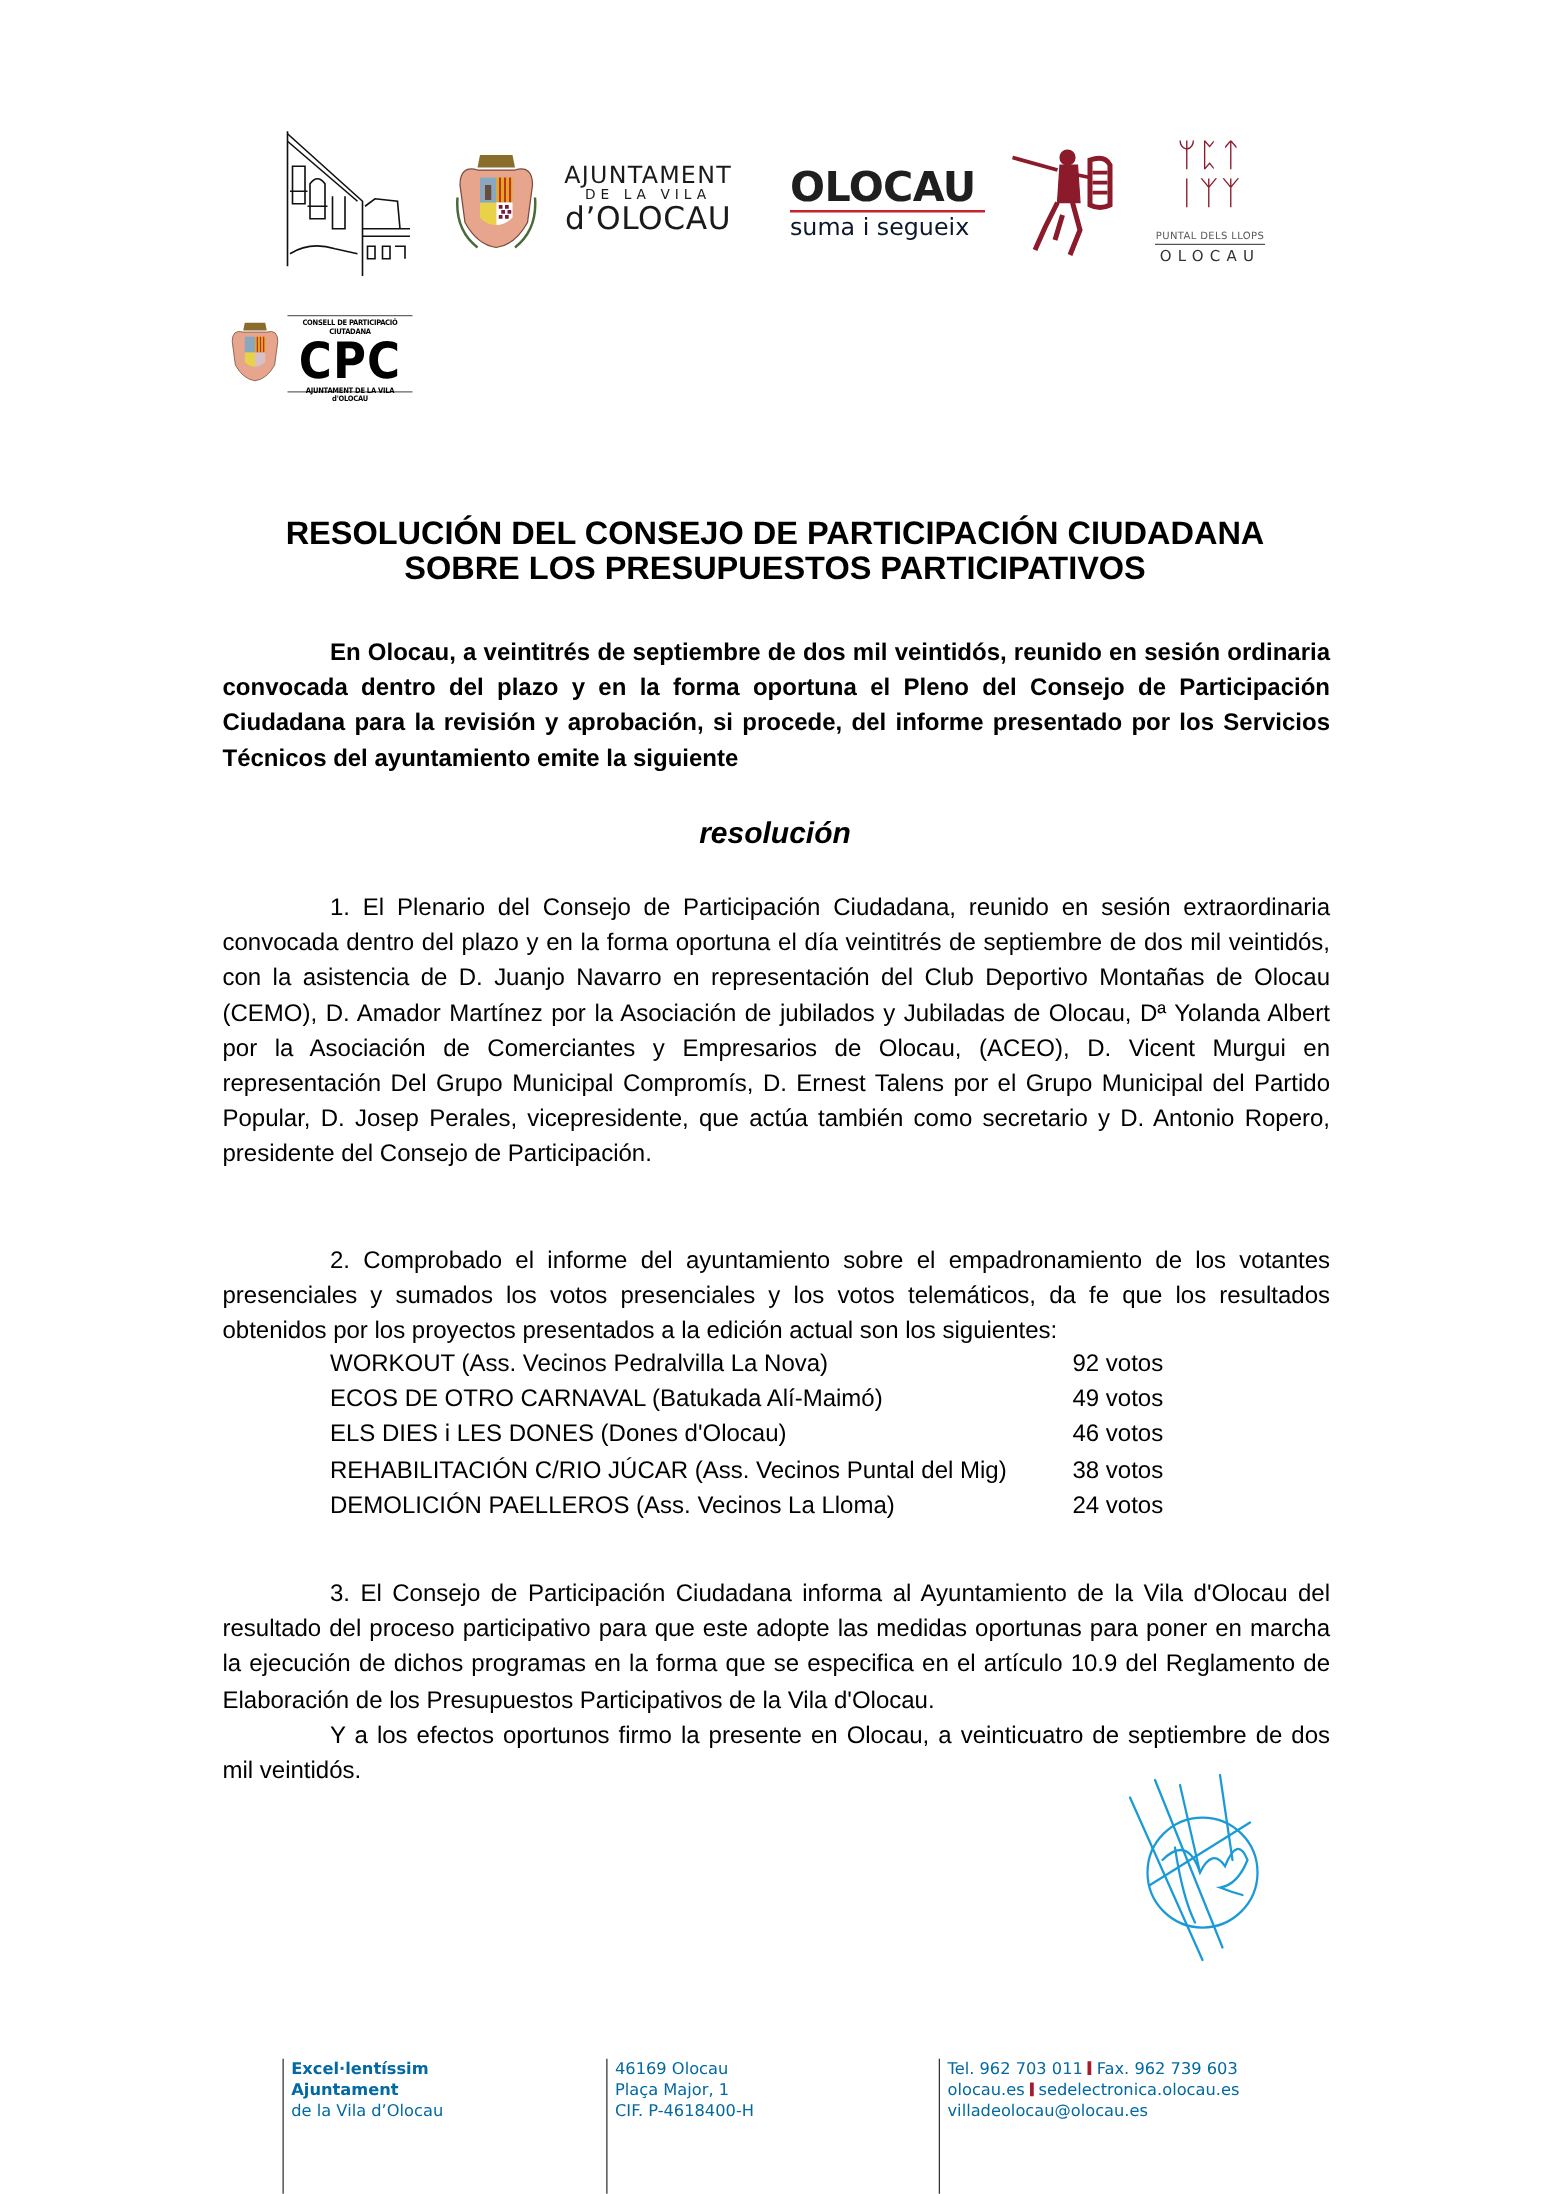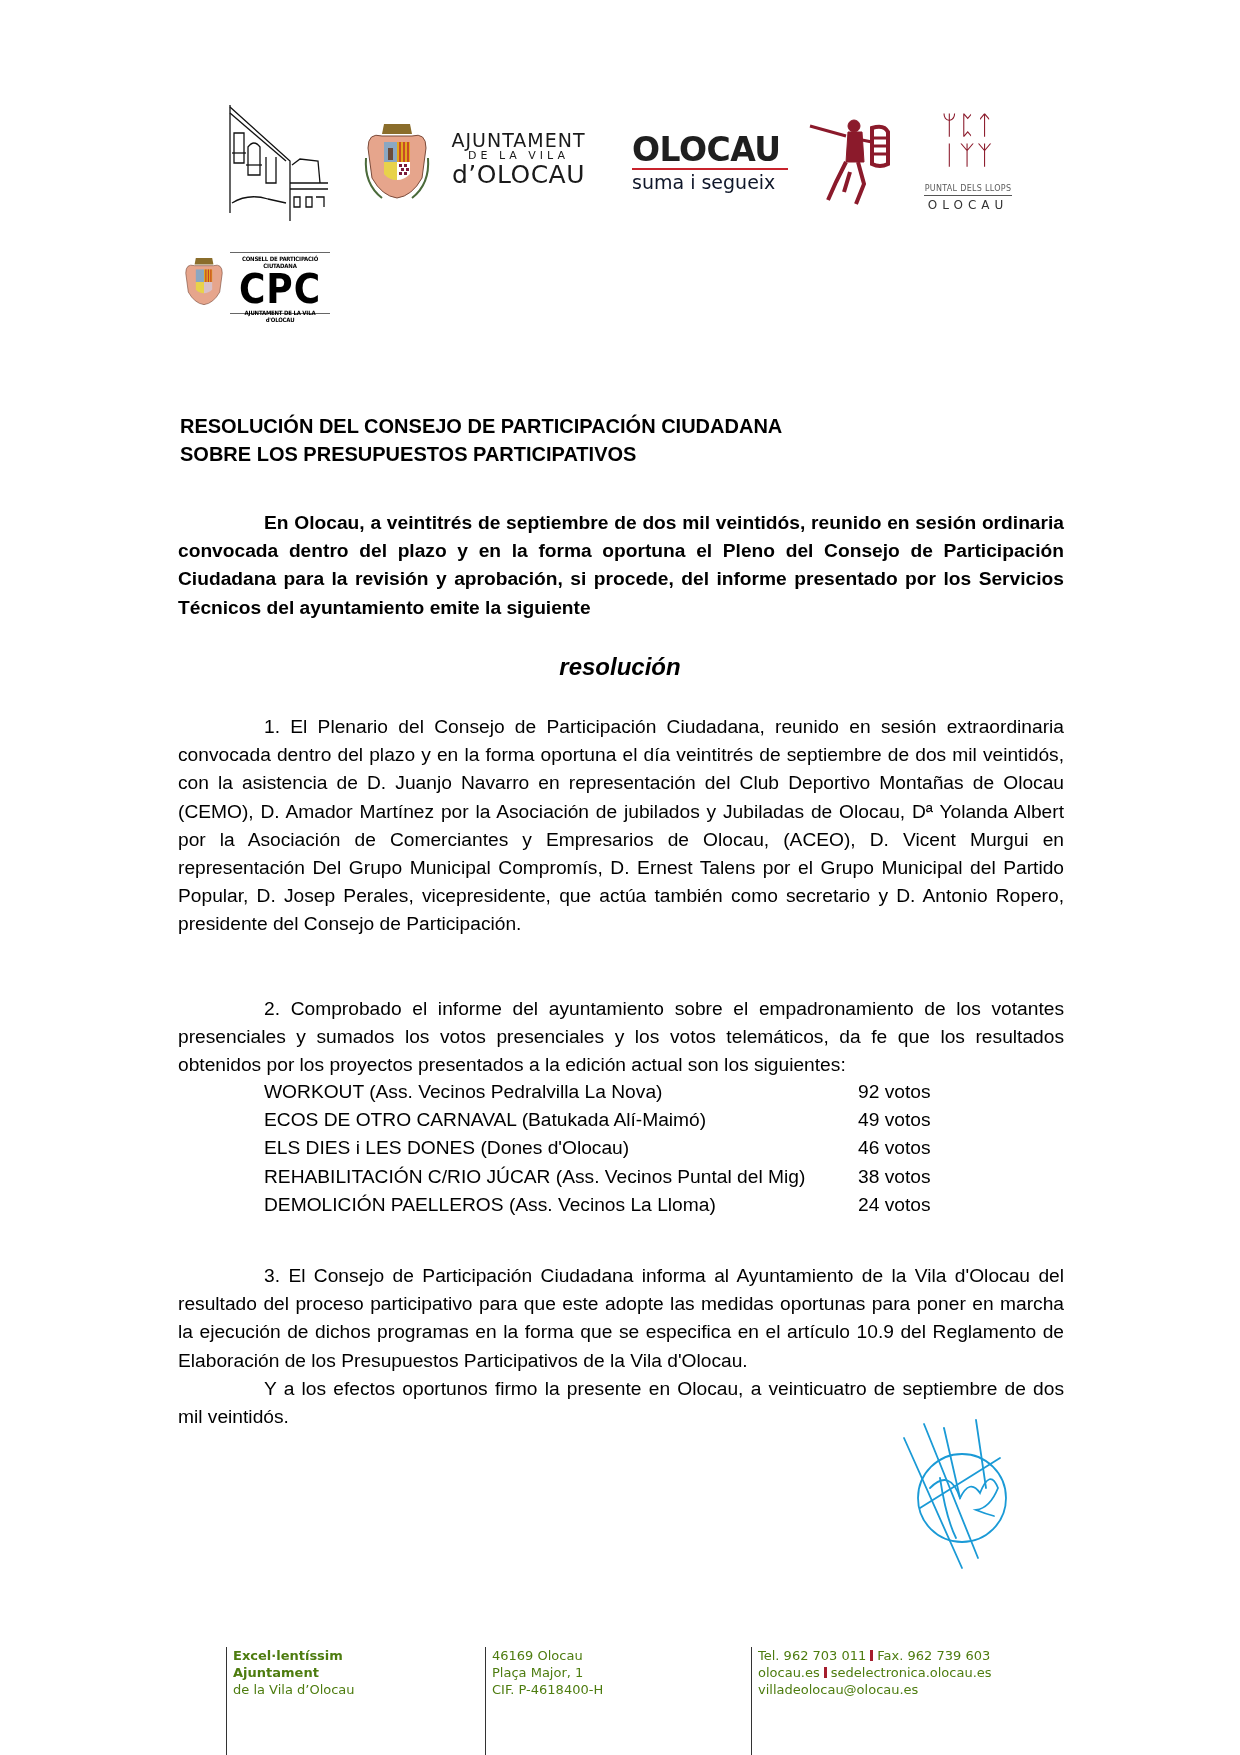--- a/index.html
+++ b/index.html
@@ -29,38 +29,38 @@
   .logo-puntal .p2 { font-size: 12px; color: #333; letter-spacing: 5px; }
 
   .logo-cpc { left: 182px; top: 252px; width: 150px; height: 60px; }
   .logo-cpc .shield { position: absolute; left: 0; top: 2px; width: 44px; height: 56px; }
   .logo-cpc .box { position: absolute; left: 48px; top: 0; width: 100px; height: 60px; border-top: 1px solid #666; border-bottom: 1px solid #666; text-align: center; font-family: "DejaVu Sans Condensed", "DejaVu Sans", sans-serif; }
   .logo-cpc .t1 { font-size: 6px; font-weight: bold; letter-spacing: -0.2px; margin-top: 2px; }
   .logo-cpc .t2 { font-size: 40px; font-weight: bold; line-height: 40px; letter-spacing: 1px; }
   .logo-cpc .t3 { font-size: 6px; font-weight: bold; letter-spacing: -0.2px; }
 
   
-  .title { left: 180px; top: 412px; width: 880px; font-weight: bold; font-size: 20px; line-height: 28px; }
+  .title { left: 180px; top: 412px; width: 880px; text-align: center; font-weight: bold; font-size: 26px; line-height: 28px; }
   .body { left: 178px; width: 886px; font-size: 19.2px; line-height: 28.2px; text-align: justify; }
   .indent { text-indent: 86px; }
   .p-intro { top: 509px; font-weight: bold; }
   .subhead { left: 180px; top: 653px; width: 880px; text-align: center; font-style: italic; font-weight: bold; font-size: 24px; }
   .p-one { top: 713px; }
   .p-two { top: 995px; }
   .results { left: 264px; top: 1078px; width: 700px; font-size: 19.2px; line-height: 28.2px; }
   .results .row { display: flex; }
   .results .proj { width: 594px; white-space: nowrap; }
   .results .votes { white-space: nowrap; }
   .p-three { top: 1262px; }
   .p-firmo { top: 1375px; }
 
   .signature { left: 890px; top: 1418px; width: 140px; height: 160px; }
 
   
-  .footer-col { top: 1647px; height: 108px; border-left: 1.5px solid #333; padding-left: 6px; font-family: "DejaVu Sans", sans-serif; font-size: 13px; line-height: 17px; color: #4d7c0f; }
+  .footer-col { top: 1647px; height: 108px; border-left: 1.5px solid #333; padding-left: 6px; font-family: "DejaVu Sans", sans-serif; font-size: 13px; line-height: 17px; color: #0369a1; }
   .fc1 { left: 226px; width: 240px; }
   .fc1 .b { font-weight: bold; }
   .fc2 { left: 485px; width: 240px; }
   .fc3 { left: 751px; width: 300px; }
   .sep { display: inline-block; width: 3px; height: 11px; background: #a51d2d; margin: 0 4px; vertical-align: -1px; }
 </style>
 </head>
 <body>
 
 <div class="abs logo-house">

